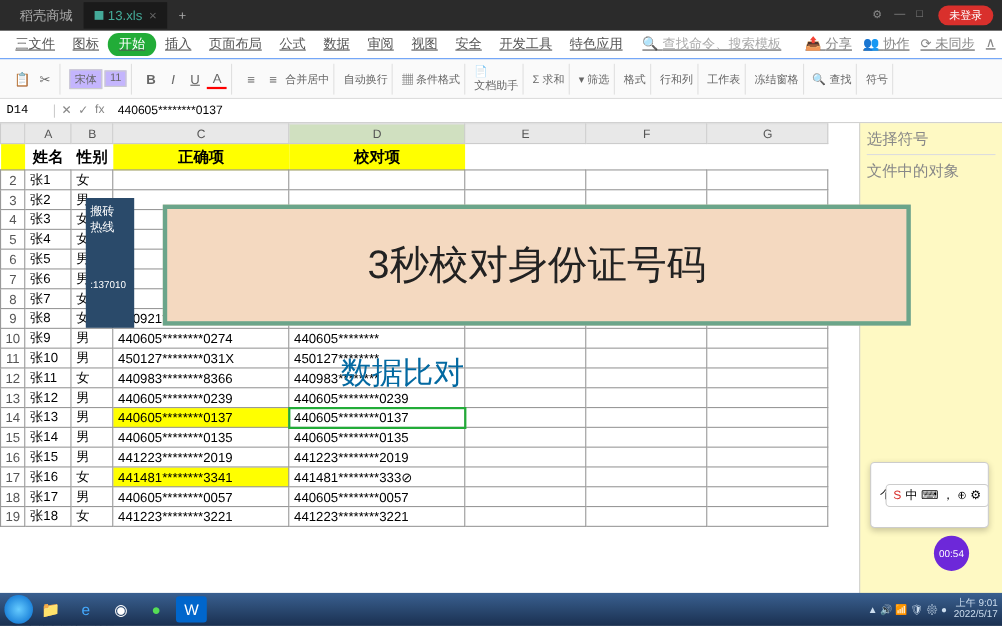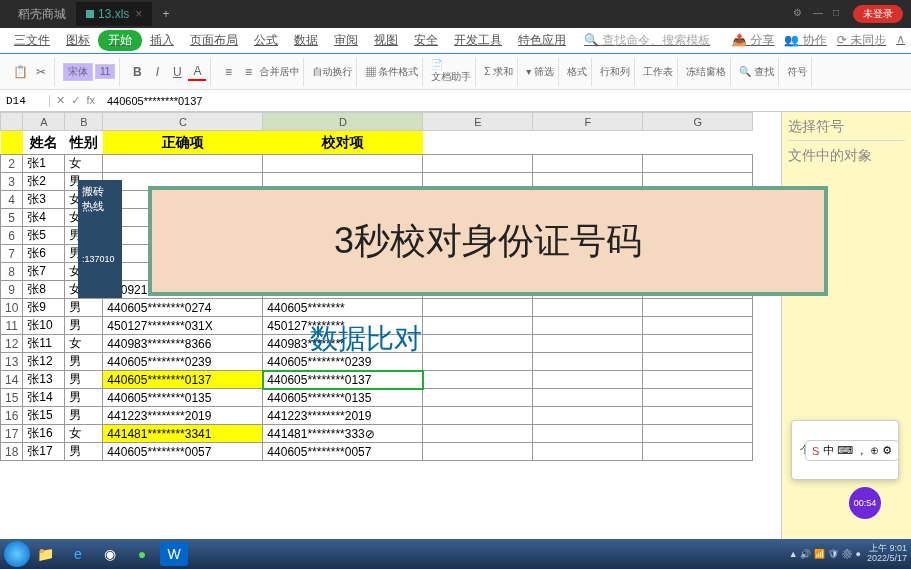--- a/index.html
+++ b/index.html
@@ -365,20 +365,30 @@
           <tr class="data-row ">
             <td class="row-label">18</td>
             <td class="col-a">张17</td>
             <td class="col-b">男</td>
             <td class="col-c c-col">440605********0057</td>
             <td class="col-d ">440605********0057</td>
             <td class="col-e"></td>
             <td class="col-f"></td>
             <td class="col-g"></td>
           </tr>
+          <tr class="data-row ">
+            <td class="row-label">19</td>
+            <td class="col-a">张18</td>
+            <td class="col-b">女</td>
+            <td class="col-c c-col">441223********3221</td>
+            <td class="col-d ">441223********3221</td>
+            <td class="col-e"></td>
+            <td class="col-f"></td>
+            <td class="col-g"></td>
+          </tr>
         </tbody>
       </table>
   </div>
   <div class="side-panel">
     <div style="border-bottom:1px solid #ddd;padding-bottom:4px">选择符号</div>
     <div style="margin-top:6px">文件中的对象</div>
   </div>
 </div>
 
 <div class="overlay-side">

